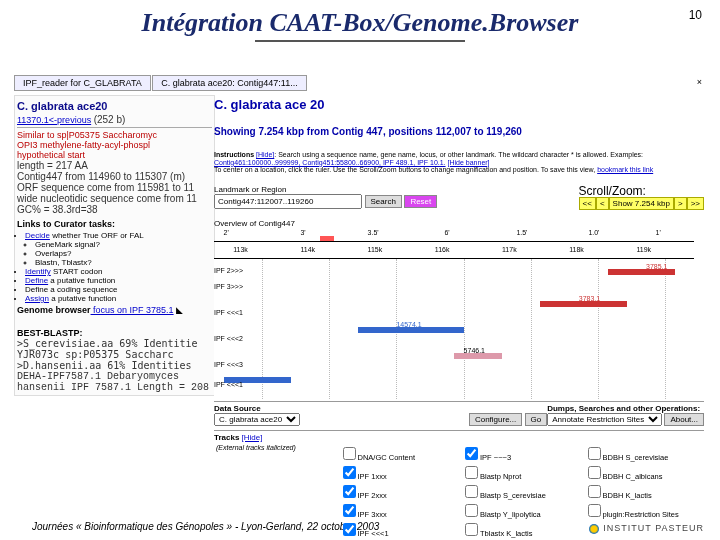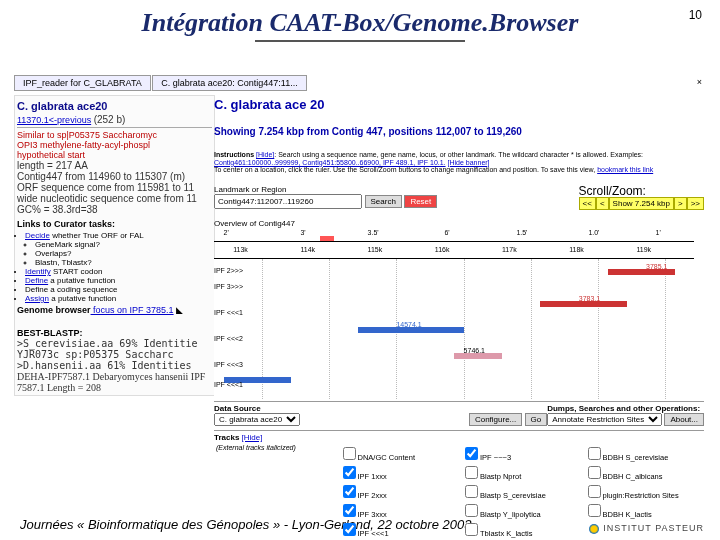--- a/index.html
+++ b/index.html
@@ -1,38 +1,38 @@
 <!DOCTYPE html>
 <html><head>
 <meta charset="utf-8">
 <style>
   body{margin:0;font-family:Arial,Helvetica,sans-serif;background:#fff;width:720px;height:540px;overflow:hidden;position:relative}
   .slide-title{font-family:'Comic Sans MS',cursive;color:#1a2a6c;font-size:26px;font-weight:bold;font-style:italic;text-align:center;margin:8px 0 2px 0}
   .underline{width:210px;border-bottom:2px solid #555;margin:0 auto 4px auto}
   .page-num{position:absolute;top:8px;right:18px;font-size:12px;color:#000}
-  .footer{position:absolute;bottom:8px;left:20px;font-size:13px;font-style:italic;color:#000}
+  .footer{position:absolute;bottom:8px;left:32px;font-size:10px;font-style:italic;color:#000}
   .logo{position:absolute;bottom:6px;right:16px;font-size:9px;color:#444;font-variant:small-caps;letter-spacing:1px}
   .logo::before{content:"";display:inline-block;width:10px;height:10px;border-radius:50%;background:radial-gradient(circle,#fc0 40%,#06c 70%);vertical-align:middle;margin-right:4px}
   .browser{position:absolute;left:14px;top:75px;width:695px;height:415px;background:#fff;font-size:9px}
   .tabs div{display:inline-block;border:1px solid #999;padding:2px 8px;background:#eef;font-size:9px;margin-right:-1px}
   .tabs .x{float:right;background:#fff;border:none}
   .left-panel{position:absolute;left:0;top:20px;width:195px;background:#fbfbfb;padding:2px;border:1px solid #ddd}
   .left-panel h4{margin:2px 0;color:#0b0b8b;font-size:11px;font-weight:bold}
   .link{color:#00c;text-decoration:underline;cursor:pointer}
   .red{color:#b00}
   .small{font-size:10px;color:#333}
   .main{position:absolute;left:200px;top:20px;width:490px}
   .main h3{color:#00a;font-size:13px;margin:2px 0}
   .main .show{color:#00a;font-size:10px;font-weight:bold;margin:14px 0}
   .instr{font-size:7px;color:#000;line-height:1.1}
   .instr b{font-weight:bold}
   .searchrow{margin:10px 0}
   .searchrow input[type=text]{font-size:8px;width:140px}
   .btn{font-size:8px;padding:1px 5px;border:1px solid #888;background:#ddd;cursor:pointer}
-  .btn.reset{background:#ef4444;color:#fff}
+  .btn.reset{background:#d946ef;color:#fff}
   .zoom{float:right}
   .zoom .yb{background:#ff6;border:1px solid #aa0;padding:1px 3px;font-size:8px}
   .overview{font-size:8px;margin:3px 0 1px 0}
   .ruler{position:relative;height:12px;border-bottom:1px solid #000;width:480px}
   .ruler span{position:absolute;font-size:7px;top:0}
   .tracks{position:relative;width:480px;height:140px;background:#fff}
   .trk-lbl{position:absolute;left:0;font-size:7px}
   .feat{position:absolute;height:6px;background:#c33}
   .feat.blue{background:#36c}
   .feat.pink{background:#d9a}
@@ -84,21 +84,21 @@
       <li><span class="link">Identify</span><span> START codon</span></li>
       <li><span class="link">Define</span><span> a putative function</span></li>
       <li>Define a coding sequence</li>
       <li><span class="link">Assign</span><span> a putative function</span></li>
     </ul>
     <div style="font-size:9px"><b>Genome browser</b><span class="link"> focus on IPF 3785.1</span> <span style="color:#000">◣</span></div>
     <div style="font-weight:bold;margin-top:13px">BEST-BLASTP:</div>
     <div class="small" style="font-family:monospace">&gt;S_cerevisiae.aa 69%   Identitie</div>
     <div class="small" style="font-family:monospace"> YJR073c sp:P05375 Saccharc</div>
     <div class="small" style="font-family:monospace">&gt;D.hansenii.aa 61%   Identities</div>
-    <div class="small" style="font-family:Liberation Serif, serif">DEHA-IPF7587.1 Debaryomyces hansenii IPF 7587.1      Length = 208</div>
+    <div class="small" style="font-family:Liberation Mono, monospace">DEHA-IPF7587.1 Debaryomyces hansenii IPF 7587.1      Length = 208</div>
   </div>
 
   <div class="main">
     <h3>C. glabrata ace 20</h3>
     <div class="show">Showing 7.254 kbp from Contig 447, positions 112,007 to 119,260</div>
     <div class="instr">
       <b>Instructions</b> <span class="link">[Hide]</span>: <span>Search using a sequence name, gene name, locus, or other landmark. The wildcard character * is allowed. Examples:</span><br>
       <span class="link">Contig461:100000..999999, Contig451:55800..66900, IPF 489.1, IPF 10.1.</span> <span class="link">[Hide banner]</span><br>
       <span>To center on a location, click the ruler. Use the Scroll/Zoom buttons to change magnification and position. To save this view,</span> <span class="link">bookmark this link</span>
     </div>
@@ -193,19 +193,19 @@
           <div><input type="checkbox" class="cb" checked="" style=""><span>IPF ~~~3</span></div>
           <div><input type="checkbox" class="cb" style=""><span>Blastp Nprot</span></div>
           <div><input type="checkbox" class="cb" style=""><span>Blastp S_cerevisiae</span></div>
           <div><input type="checkbox" class="cb" style=""><span>Blastp Y_lipolytica</span></div>
           <div><input type="checkbox" class="cb" style=""><span>Tblastx K_lactis</span></div>
           <div><input type="checkbox" class="cb" style=""><span>Blastp D_hansenii</span></div>
         </div>
         <div class="col">
           <div><input type="checkbox" class="cb" style=""><span>BDBH S_cerevisiae</span></div>
           <div><input type="checkbox" class="cb" style=""><span>BDBH C_albicans</span></div>
+          <div><input type="checkbox" class="cb" style=""><span>BDBH K_lactis</span></div>
           <div><input type="checkbox" class="cb" style=""><span>plugin:Restriction Sites</span></div>
-          <div><input type="checkbox" class="cb" style=""><span>BDBH K_lactis</span></div>
         </div>
       </div>
     </div>
   </div>
 </div>
 
 </body></html>

